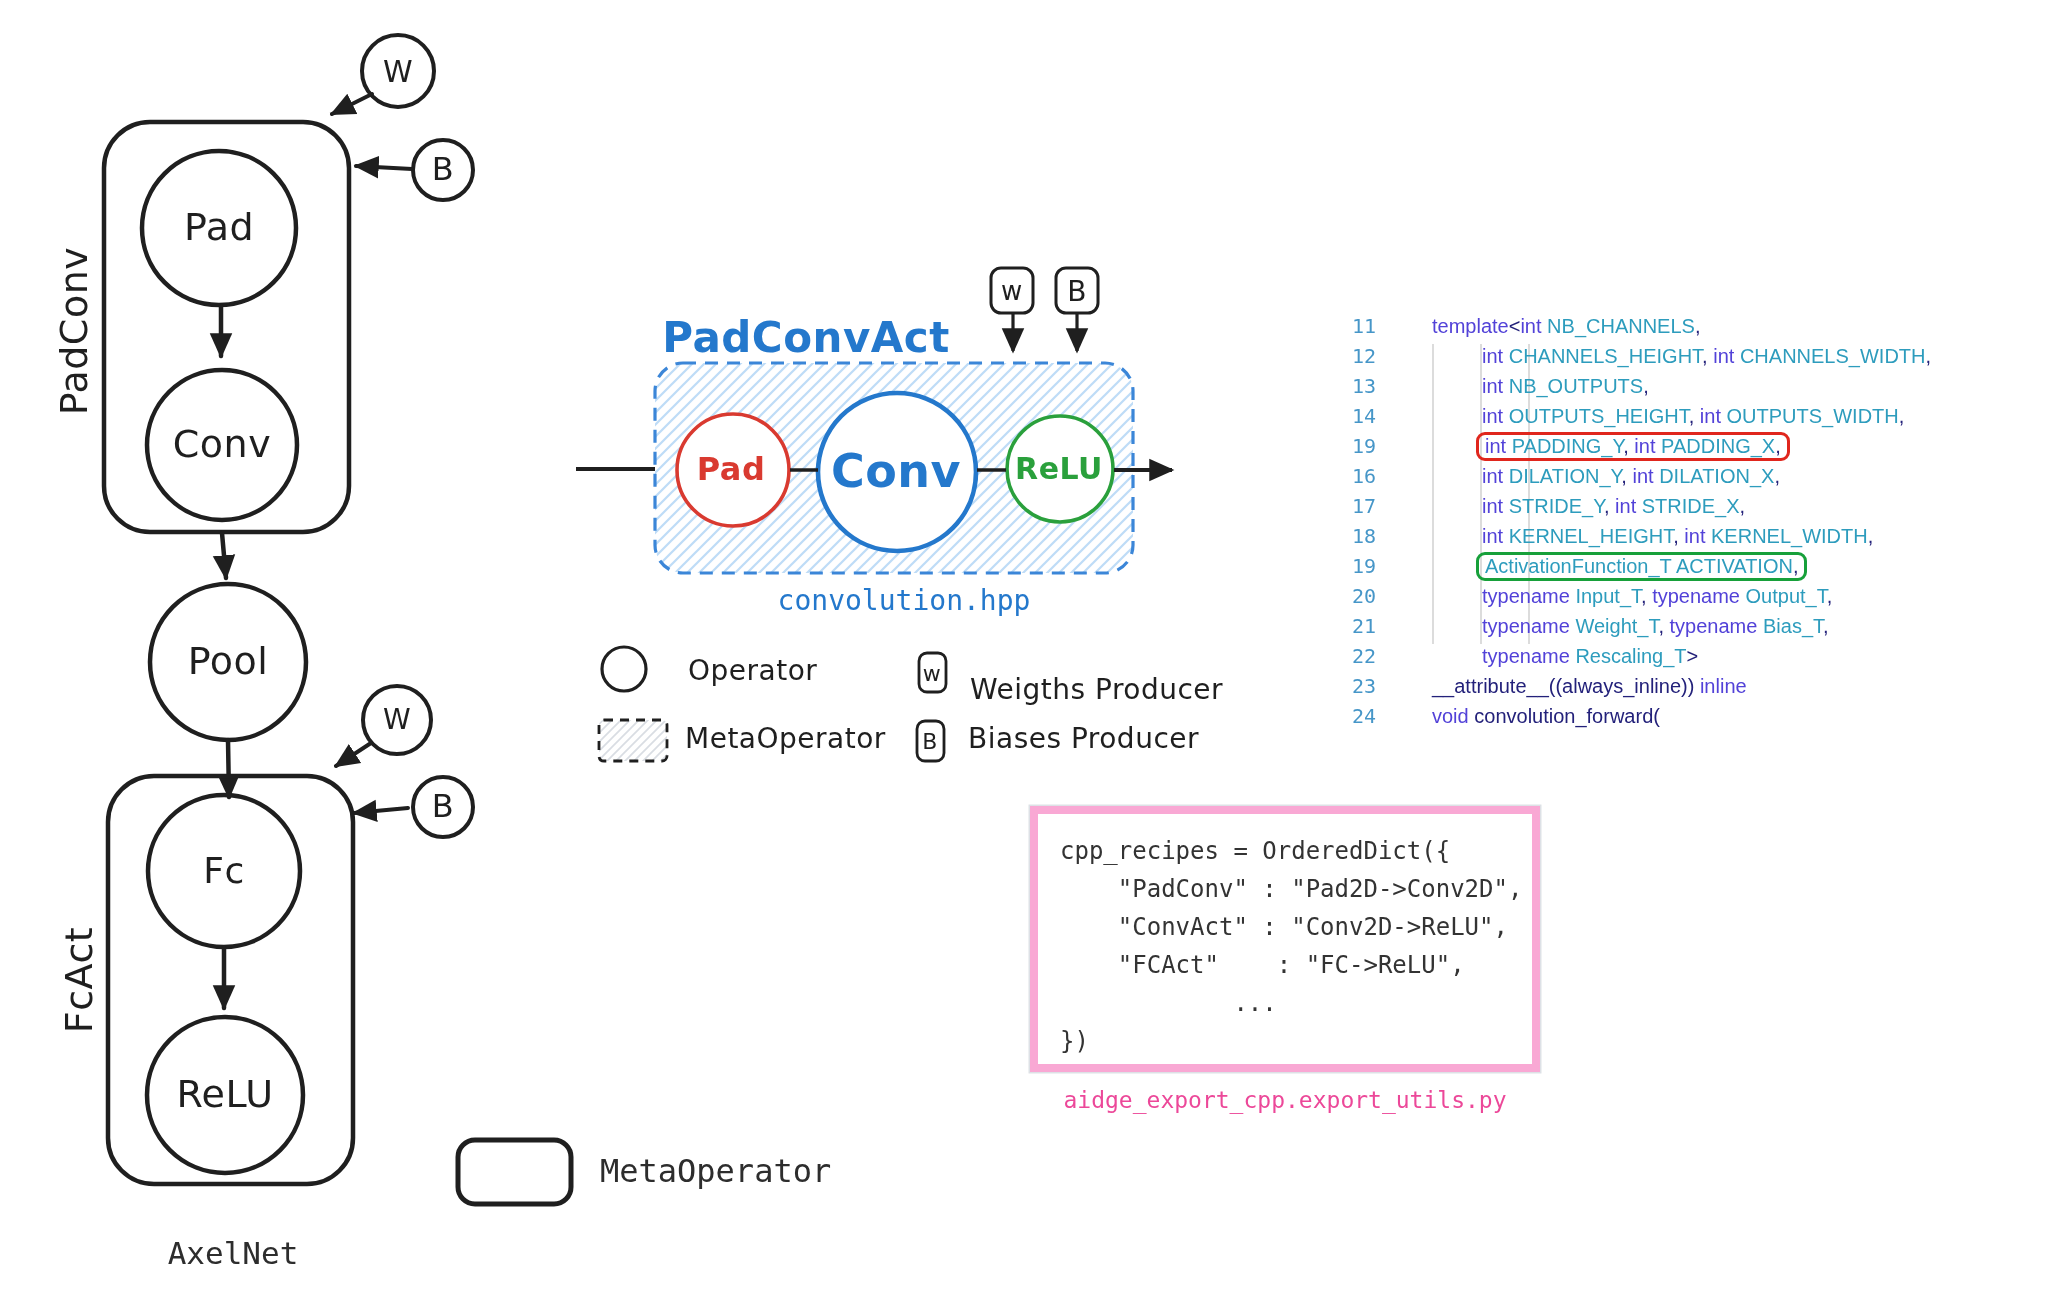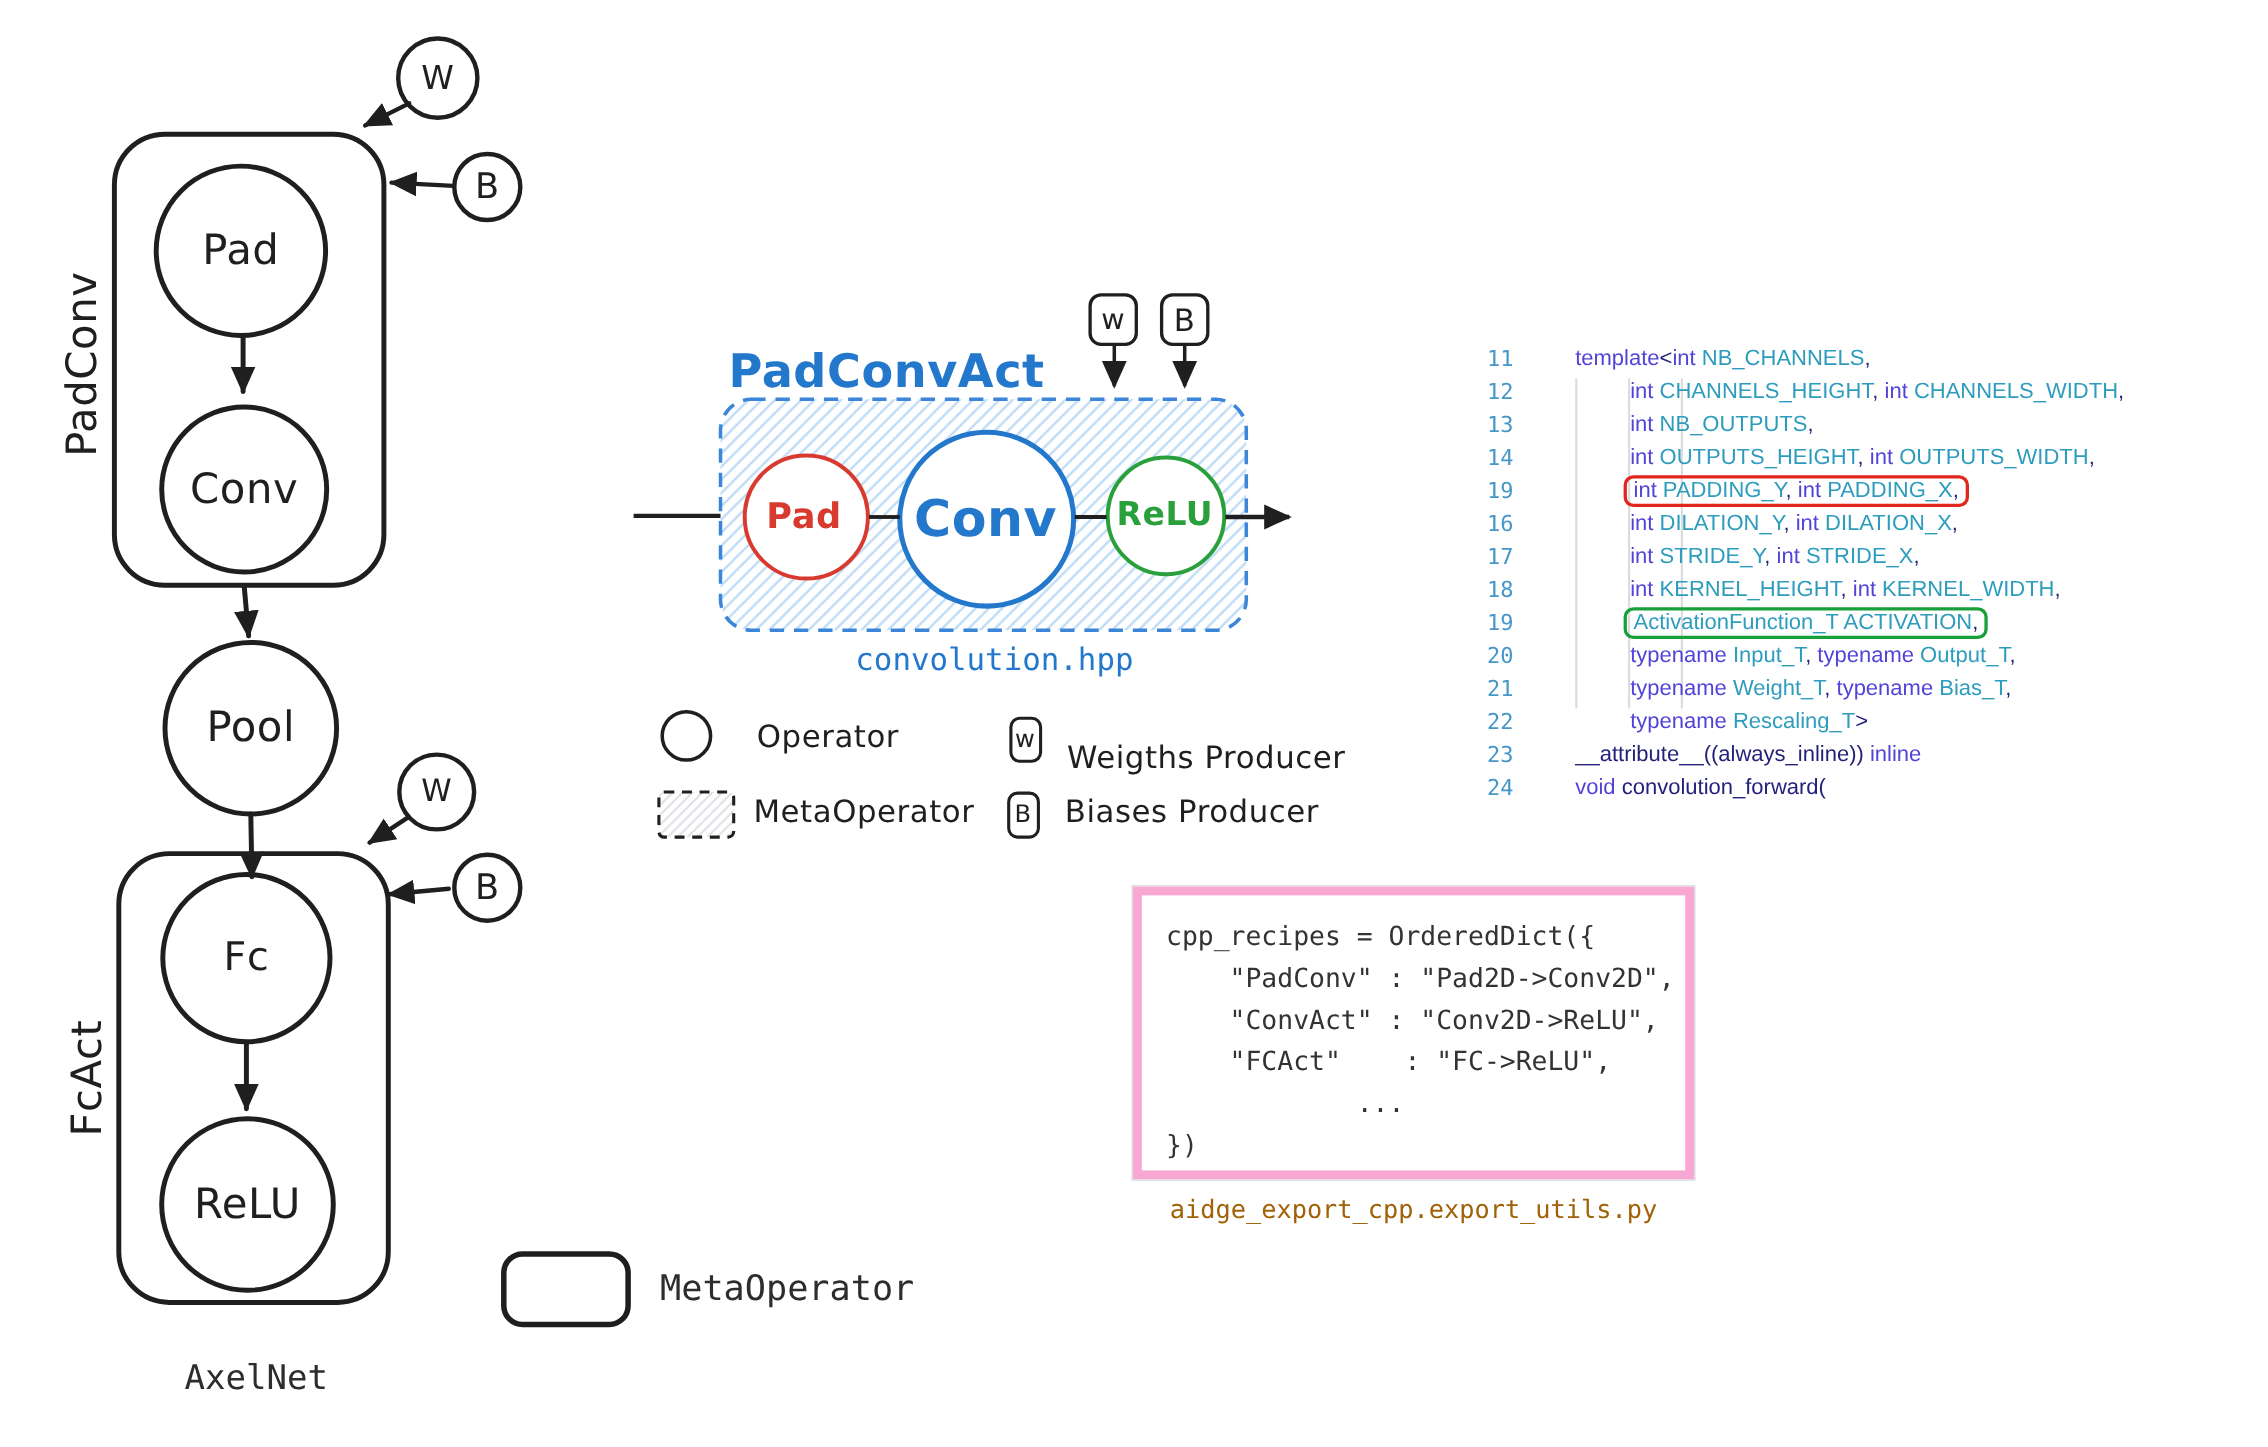--- a/index.html
+++ b/index.html
@@ -28,21 +28,21 @@
   .hl{border:3px solid;border-radius:9px;padding:0 6px 1px 6px;margin:0 -6px;}
   .hl.red-box{border-color:#e0261d;}
   .hl.green-box{border-color:#17a03a;}
   .guide{position:absolute;top:344px;height:300px;width:2px;background:#dcdcdc;}
 
   
   .recipes{position:absolute;left:1030px;top:806px;width:510px;height:266px;background:#fff;
            border:8px solid #f9a8d4;box-shadow:0 0 0 1.5px #dde1e6;box-sizing:border-box;}
   .recipes pre{margin:0;padding:18px 0 0 22px;font-family:"DejaVu Sans Mono",monospace;
                font-size:24px;line-height:38px;color:#333;}
-  .caption{color:#a16207;}
+  .caption{color:#ec4899;}
 </style>
 </head>
 <body>
 
 <div class="canvas">
 
   <svg class="layer" width="2062" height="1315" viewBox="0 0 2062 1315">
     <defs>
       <marker id="arrow" viewBox="0 0 12 12" refX="10.5" refY="6" markerWidth="26" markerHeight="26" markerUnits="userSpaceOnUse" orient="auto">
         <path d="M0,0.8 L11.6,6 L0,11.2 z" fill="#1f1f1f"></path>

